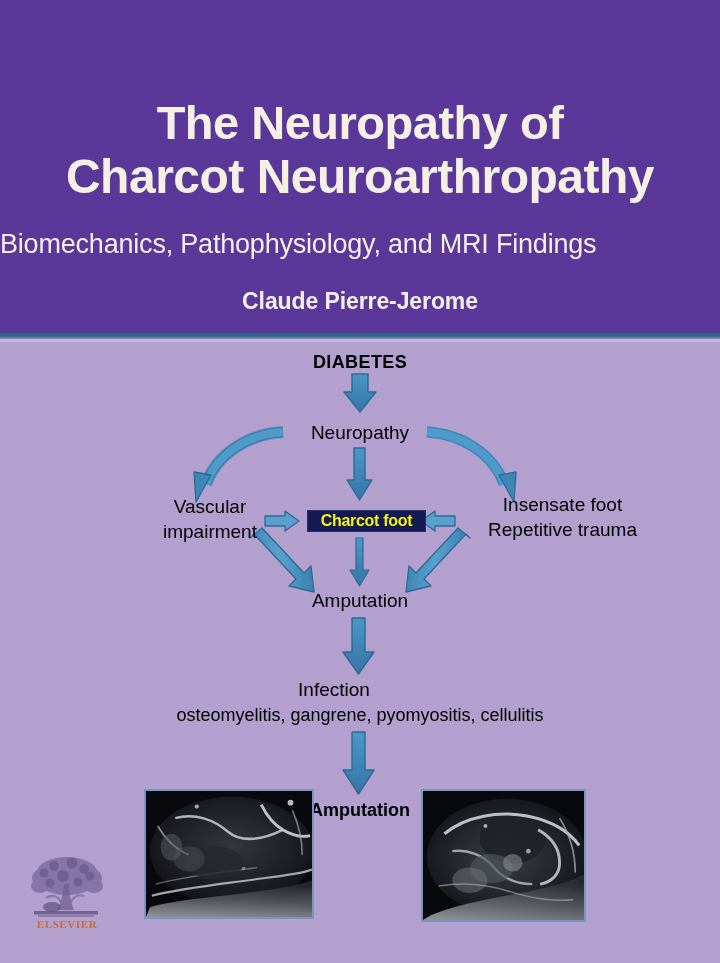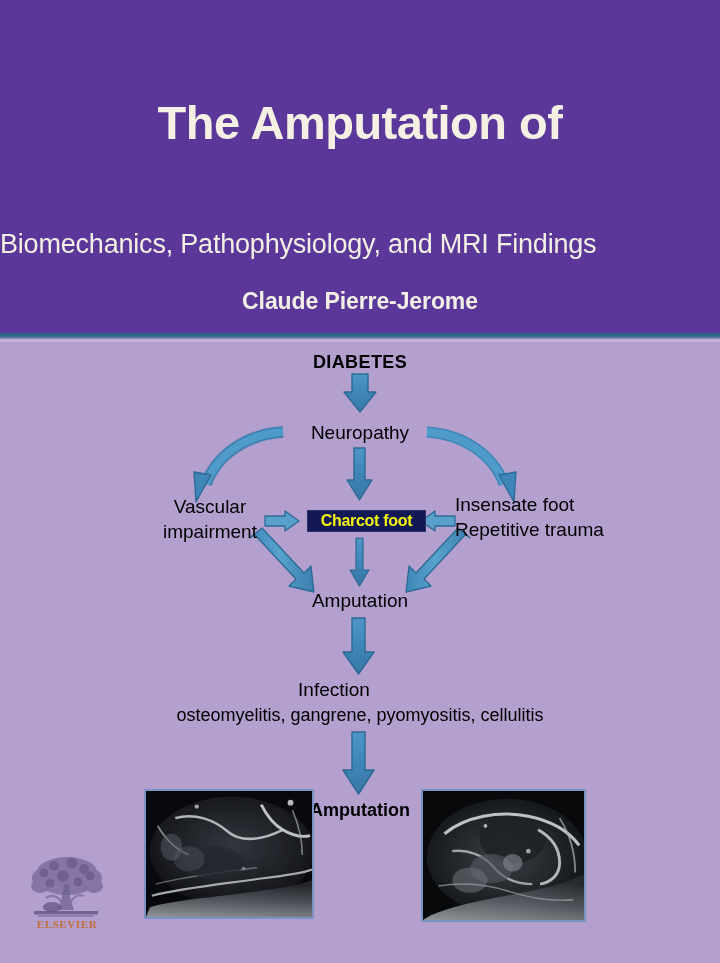--- a/index.html
+++ b/index.html
@@ -110,21 +110,21 @@
     font-size: 19px; font-weight: normal;
   }
   #lbl-vascular {
     left: 130px; top: 152px; width: 160px;
     font-size: 19px; line-height: 25px; font-weight: normal;
     white-space: normal;
   }
   #lbl-insensate {
     left: 455px; top: 150px; width: 215px;
     font-size: 19px; line-height: 25px; font-weight: normal;
-    white-space: normal; text-align: left;
+    white-space: normal; text-align: center;
   }
   #lbl-ulceration {
     left: 0; top: 248px; width: 720px;
     font-size: 19px; font-weight: normal;
   }
   #lbl-infection {
     left: 0; top: 337px; width: 668px;
     font-size: 19px; font-weight: normal;
   }
   #lbl-infection-sub {
@@ -199,21 +199,22 @@
 </head>
 <body>
 
 <div id="cover">
 
   <div id="header-band"></div>
   <div id="header-divider"></div>
   <div id="header-divider2"></div>
 
   <div id="title-block">
-    <div class="title-line" id="title-line1">The Amputation of</div>
+    <div class="title-line" id="title-line1">The Neuropathy of</div>
+    <div class="title-line" id="title-line2">Charcot Neuroarthropathy</div>
   </div>
 
   <div id="subtitle">Biomechanics, Pathophysiology, and MRI Findings</div>
   <div id="author">Claude Pierre-Jerome</div>
 
   <div id="diagram">
 
     <svg id="arrows" viewBox="0 0 720 621">
       <defs>
         <linearGradient id="agrad" x1="0" y1="0" x2="1" y2="0">

